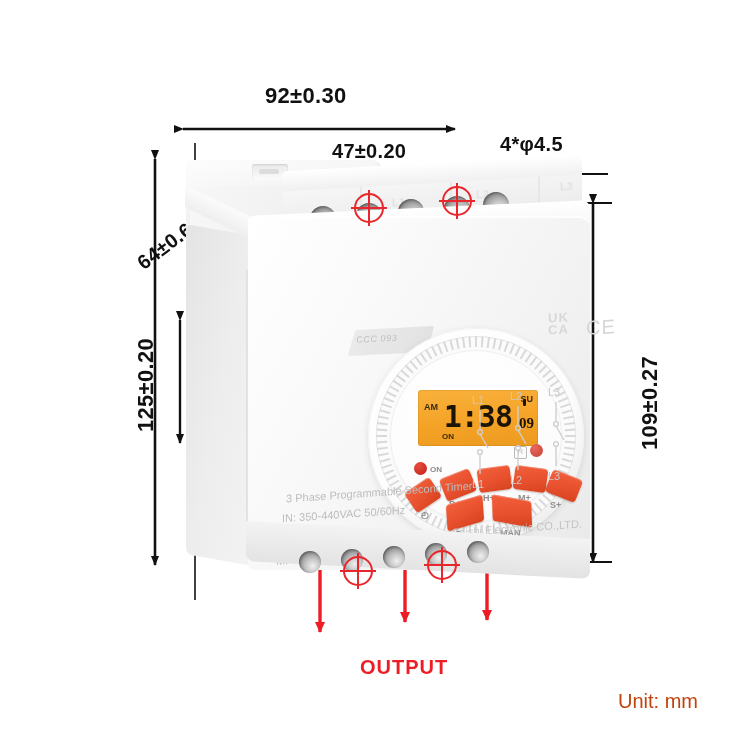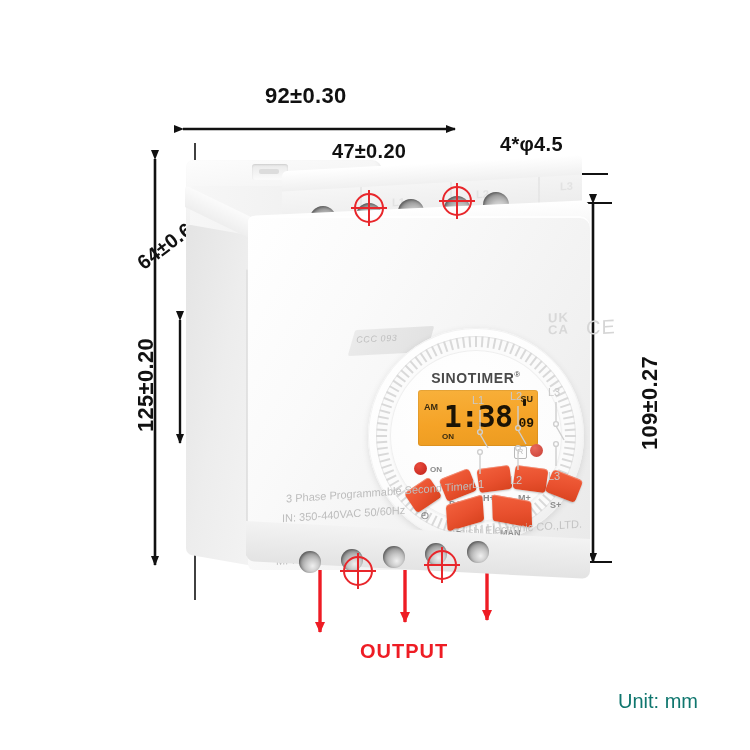--- a/index.html
+++ b/index.html
@@ -251,22 +251,22 @@
   .lcd-su { position:absolute; right:5px; top:4px; font-size:9px; font-weight:700; color:#3a2b10; }
   .lcd-on { position:absolute; left:24px; bottom:5px; font-size:8px; font-weight:700; color:#3a2b10; }
   .lcd-time {
     position:absolute; right:26px; top:12px;
     font-family: "DejaVu Sans Mono", monospace;
     font-size: 30px; font-weight: 700; color:#1c1405;
     letter-spacing: -1px; line-height: 30px;
   }
   .lcd-sec {
     position:absolute; right:4px; top:26px;
-    font-family: Liberation Mono, monospace;
-    font-size: 13px; font-weight: 700; color:#1c1405;
+    font-family: Liberation Serif, serif;
+    font-size: 15px; font-weight: 700; color:#1c1405;
     line-height: 15px;
   }
   .lcd-dot {
     position:absolute; right:12px; top:9px;
     width:3px; height:7px; background:#1c1405; border-radius:1px;
   }
 
   
   .led {
     position:absolute;
@@ -359,21 +359,21 @@
   .out-label {
     position:absolute;
     color:#ee1c24;
     font-size: 20px;
     font-weight: 700;
     letter-spacing: 1px;
     font-family:"Liberation Sans",sans-serif;
   }
   .unit-label {
     position:absolute;
-    color:#0f766e;
+    color:#c2410c;
     font-size: 20px;
     font-family:"Liberation Sans",sans-serif;
   }
   svg { overflow: visible; }
 </style>
 </head>
 <body>
 
 <div id="stage">
 
@@ -442,21 +442,21 @@
   <div class="dim-text small" style="left:500px; top:133px;">4*φ4.5</div>
 
   <div class="dim-text small rot-diag" style="left:133px; top:256px;">64±0.60</div>
 
   <div class="dim-text rot90" style="left:133px; top:432px;">125±0.20</div>
 
   <div class="dim-text rot90" style="left:218px; top:452px;">35.5±0.20</div>
 
   <div class="dim-text rot90" style="left:637px; top:450px;">109±0.27</div>
 
-  <div class="out-label" style="left:360px; top:640px;">OUTPUT</div>
+  <div class="out-label" style="left:360px; top:656px;">OUTPUT</div>
 
   <div class="unit-label" style="left:618px; top:690px;">Unit: mm</div>
 
   <div id="device">
 
     <div class="rear-top">
       <div class="rear-notch"></div>
       <div class="rear-top-face"></div>
     </div>
 
@@ -587,23 +587,20 @@
             <div class="tick" style="transform: rotate(333.75deg);"></div>
             <div class="tick" style="transform: rotate(337.5deg);"></div>
             <div class="tick" style="transform: rotate(341.25deg);"></div>
             <div class="tick" style="transform: rotate(345deg);"></div>
             <div class="tick" style="transform: rotate(348.75deg);"></div>
             <div class="tick" style="transform: rotate(352.5deg);"></div>
             <div class="tick" style="transform: rotate(356.25deg);"></div>
           </div>
         <div class="dial-inner">
 
-          <div class="brand">
-            <span>SINOTIMER</span><sup>®</sup>
-          </div>
 
           <div class="lcd">
             <div class="lcd-am">AM</div>
             <div class="lcd-su">SU</div>
             <div class="lcd-on">ON</div>
             <div class="lcd-time">1:38</div>
             <div class="lcd-dot"></div>
             <div class="lcd-sec">09</div>
           </div>
 

